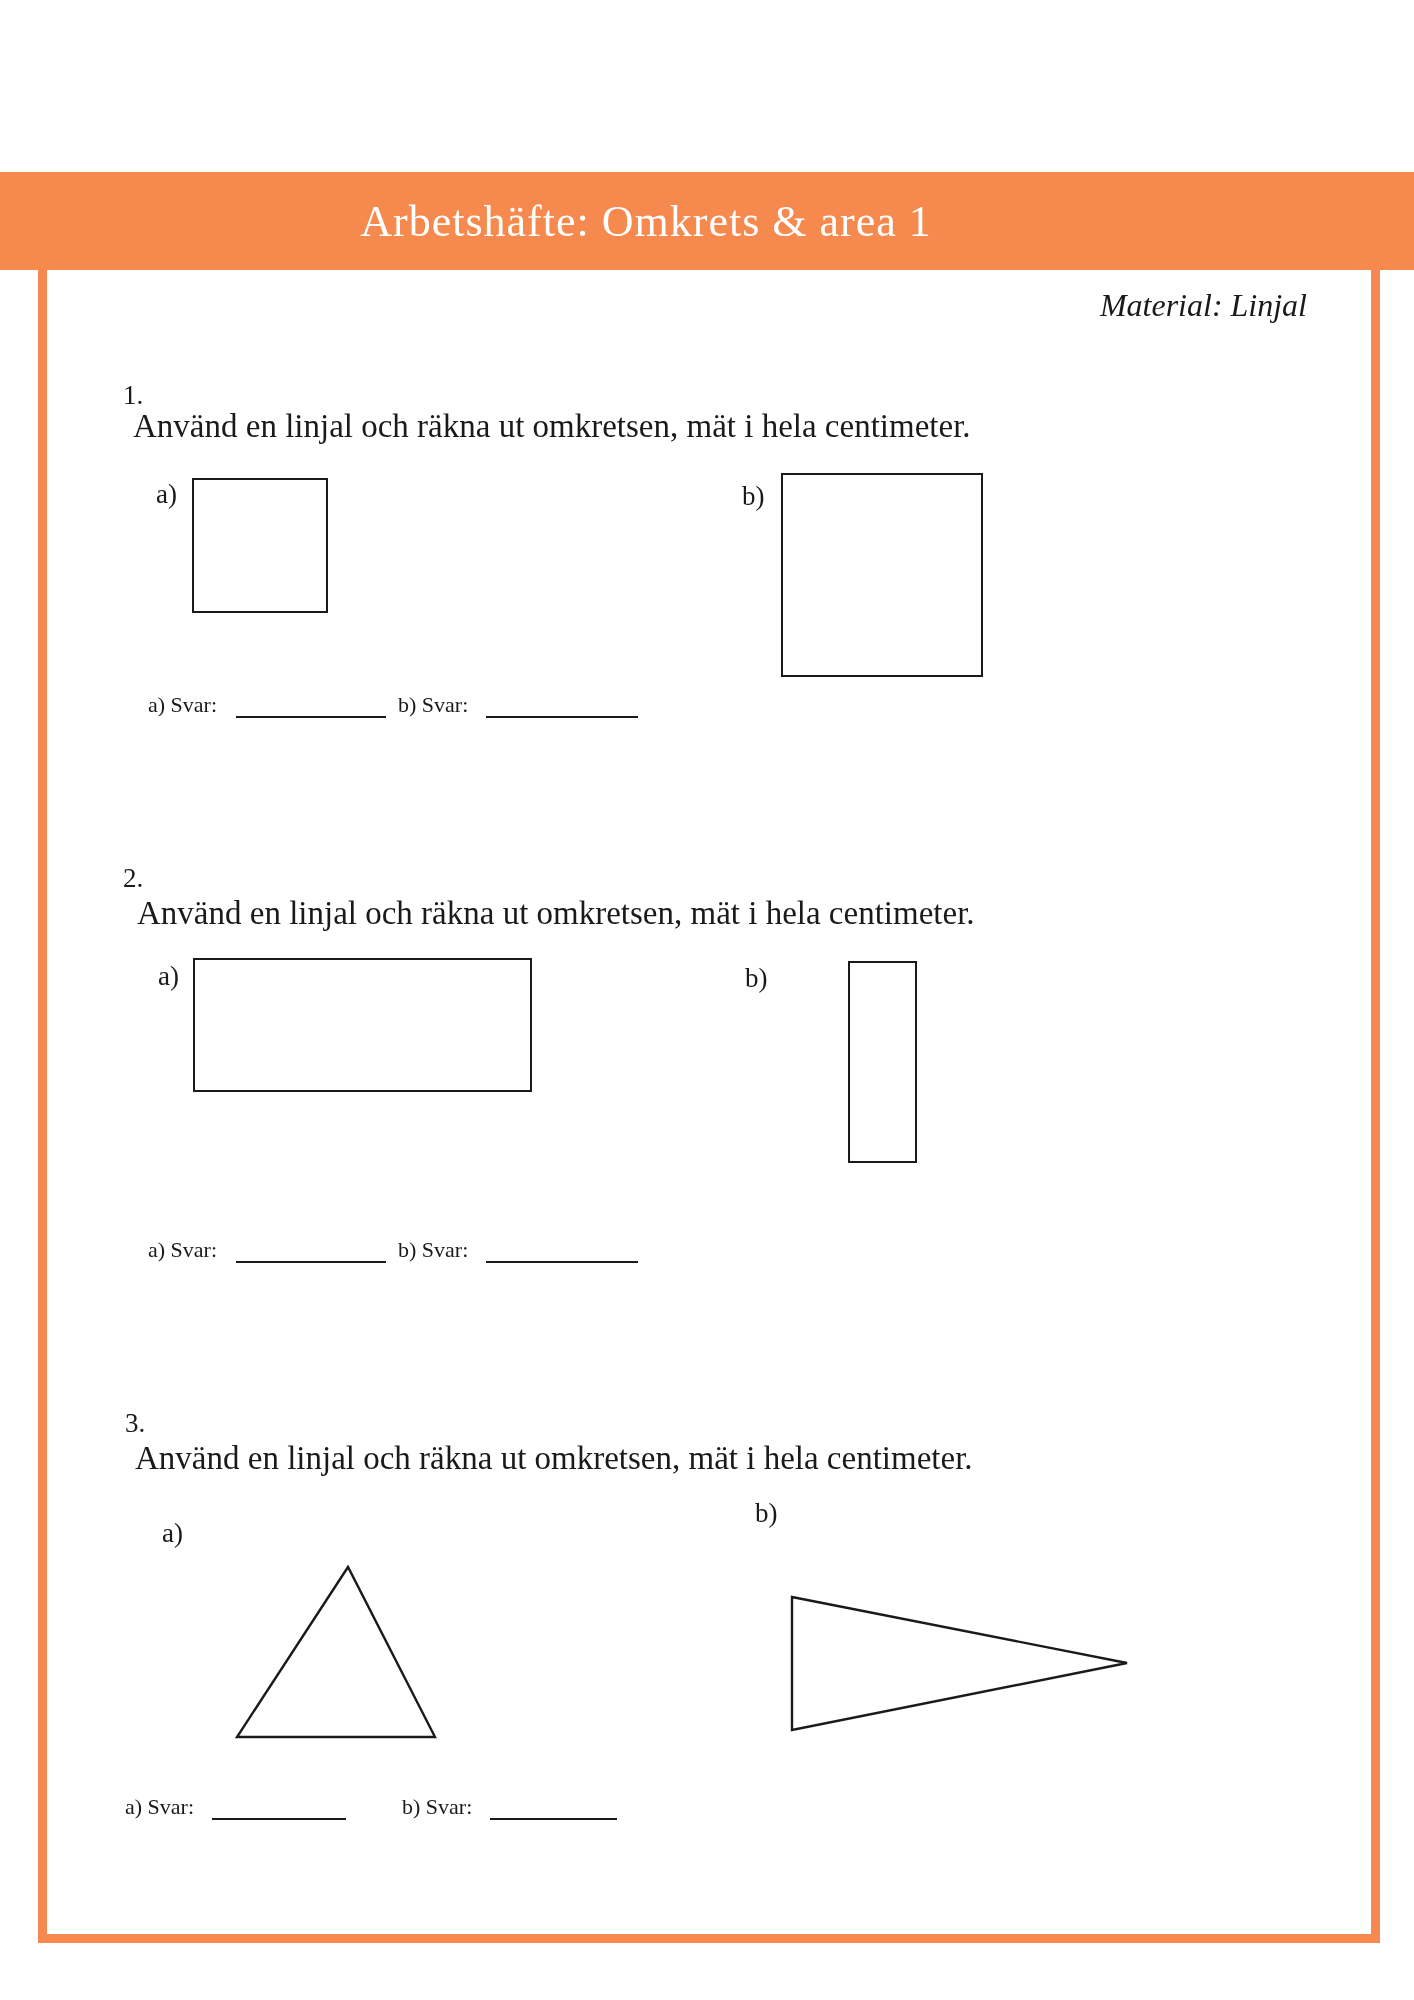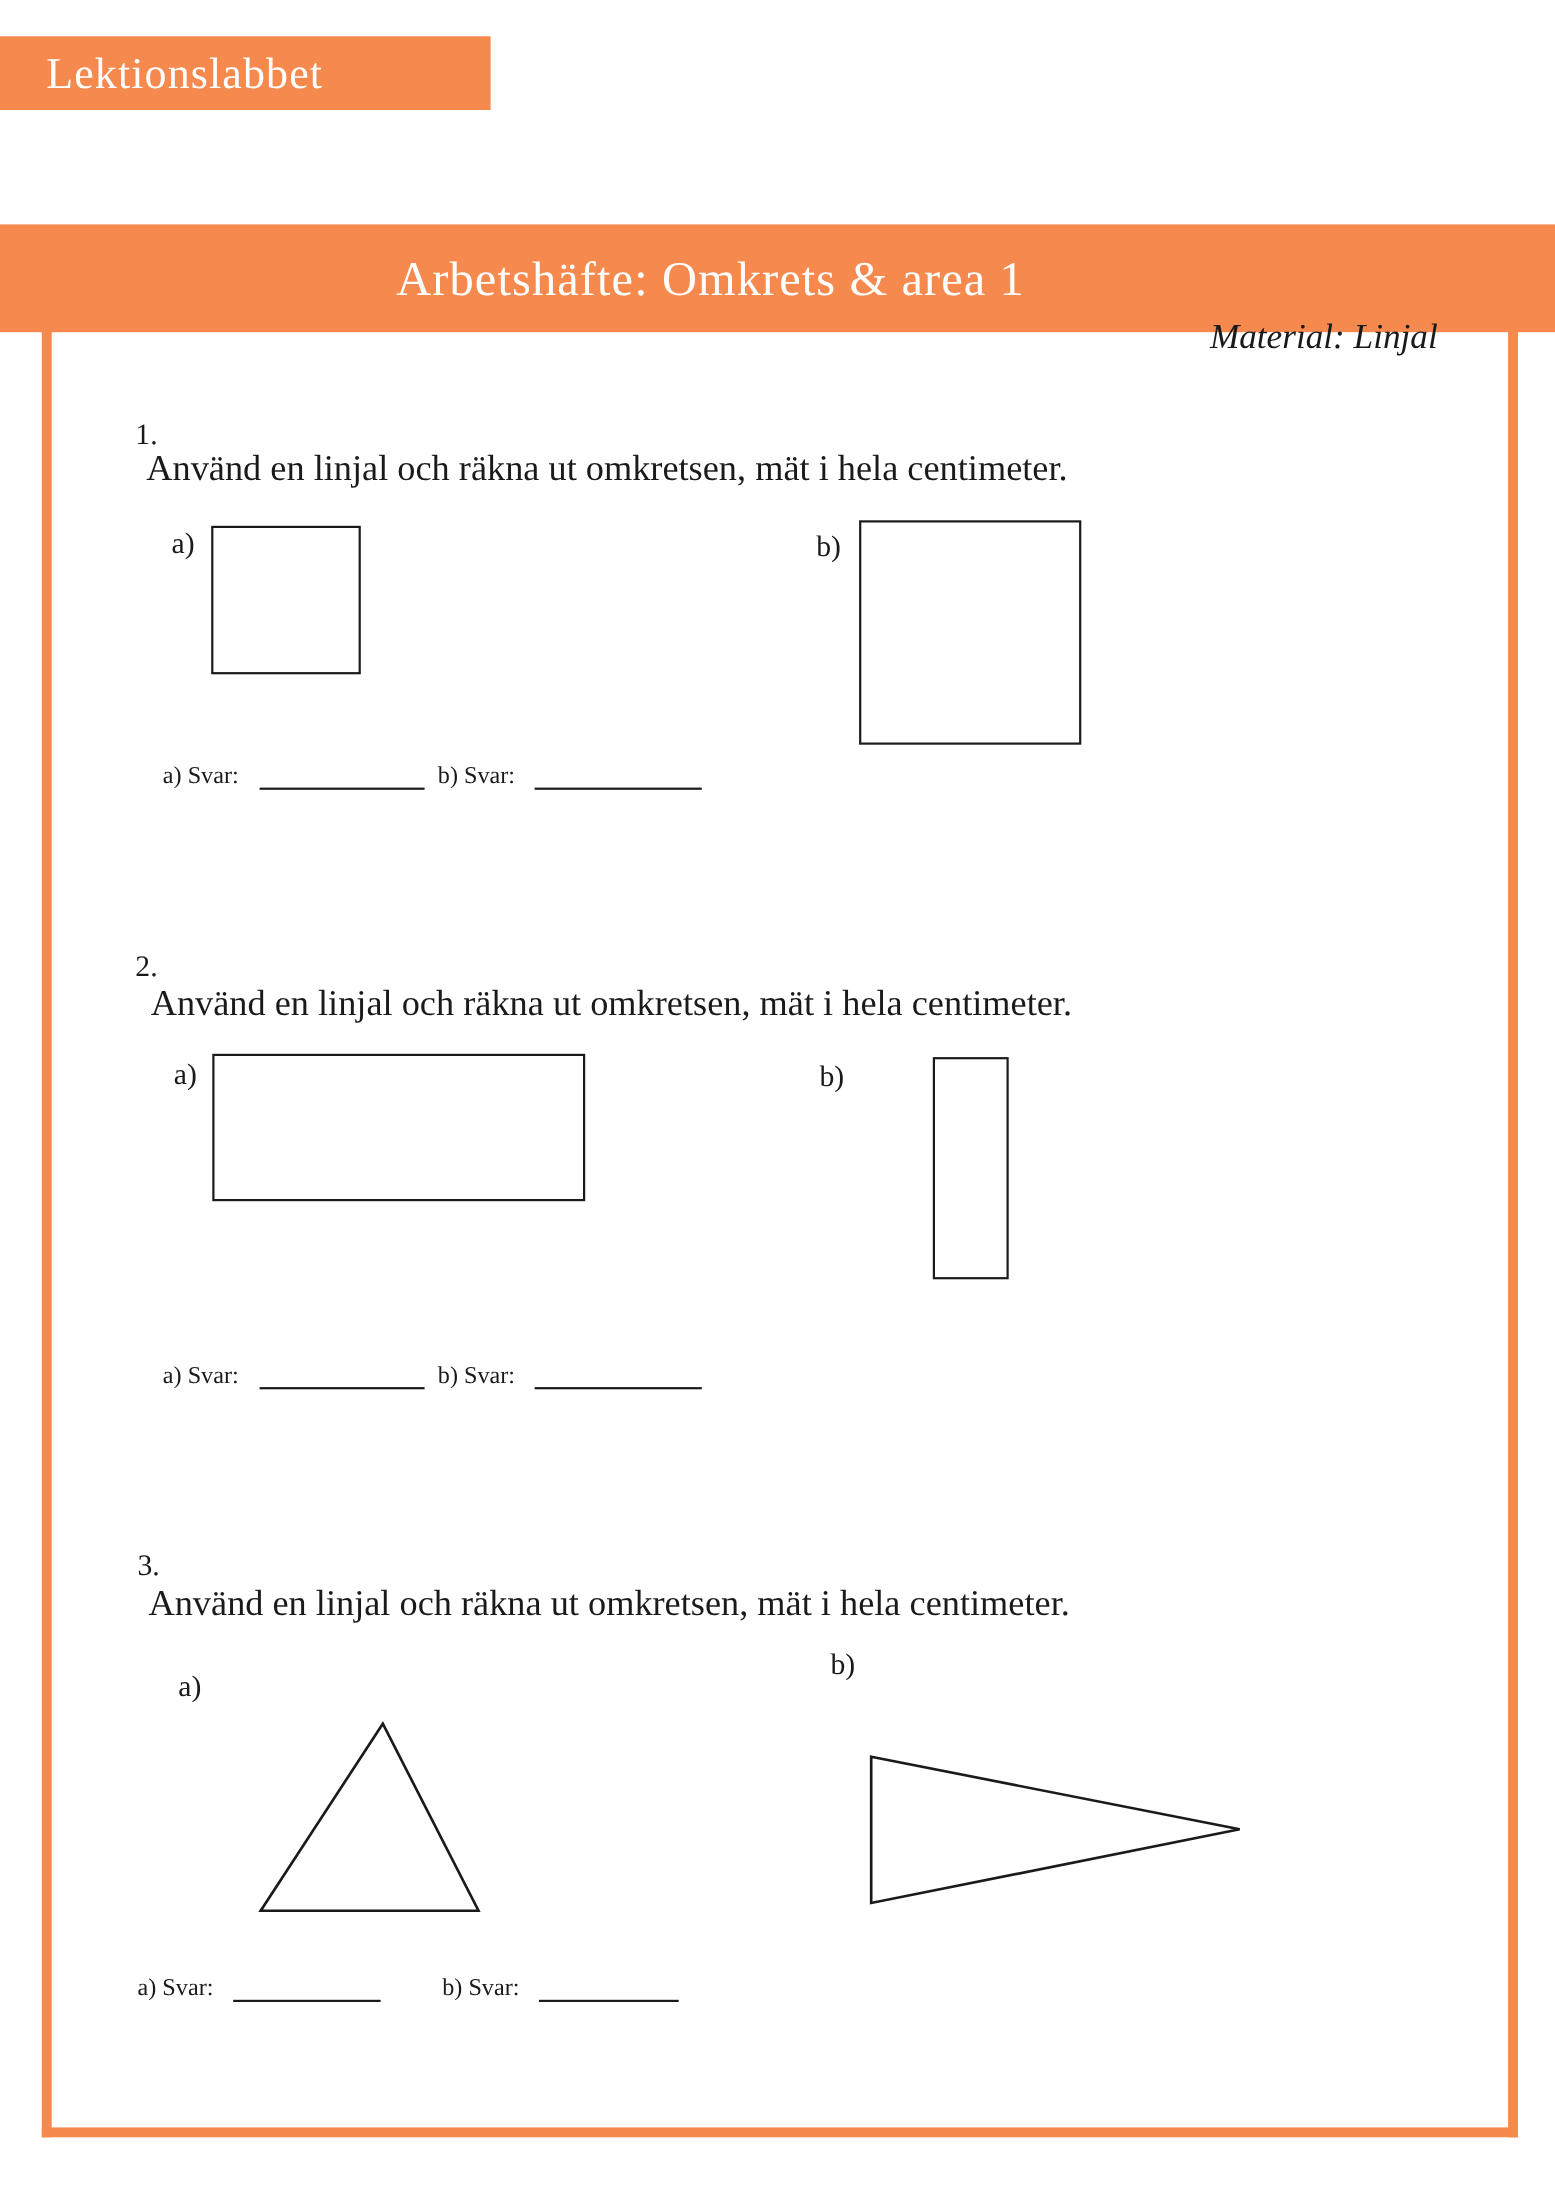--- a/index.html
+++ b/index.html
@@ -19,21 +19,21 @@
     background:var(--accent,#f6894d);
   }
   .logo-box span{
     position:absolute;left:42px;top:0;line-height:67px;
     font-size:40px;color:#ffffff;letter-spacing:1px;
   }
   .banner{
     position:absolute;left:0;top:172px;width:1414px;height:98px;
     background:var(--accent,#f6894d);
     display:flex;align-items:center;justify-content:center;
-    padding-right:122px;box-sizing:border-box;margin-top:32px;
+    padding-right:122px;box-sizing:border-box;
   }
   .banner span{font-size:44px;color:#ffffff;letter-spacing:1px;white-space:nowrap;}
 
   
   .frame{
     position:absolute;left:38px;top:270px;width:1342px;height:1673px;
     border-left:9px solid var(--accent,#f6894d);
     border-right:9px solid var(--accent,#f6894d);
     border-bottom:9px solid var(--accent,#f6894d);
     box-sizing:border-box;
@@ -57,23 +57,20 @@
     position:absolute;height:0;border-bottom:2px solid #1a1a1a;
   }
   svg.tri{position:absolute;overflow:visible;}
   svg.tri polygon{fill:none;stroke:#1a1a1a;stroke-width:2.4;stroke-linejoin:miter;}
 </style>
 </head>
 <body>
 
 <div class="page">
 
-  <div class="logo-box">
-    <span>Lektionslabbet</span>
-  </div>
 
   <div class="banner">
     <span>Arbetshäfte: Omkrets &amp; area 1</span>
   </div>
 
   <div class="frame"></div>
 
   <div class="material">Material: Linjal</div>
 
   <div class="abs sec-num" style="left:123px;top:380px">1.</div>

